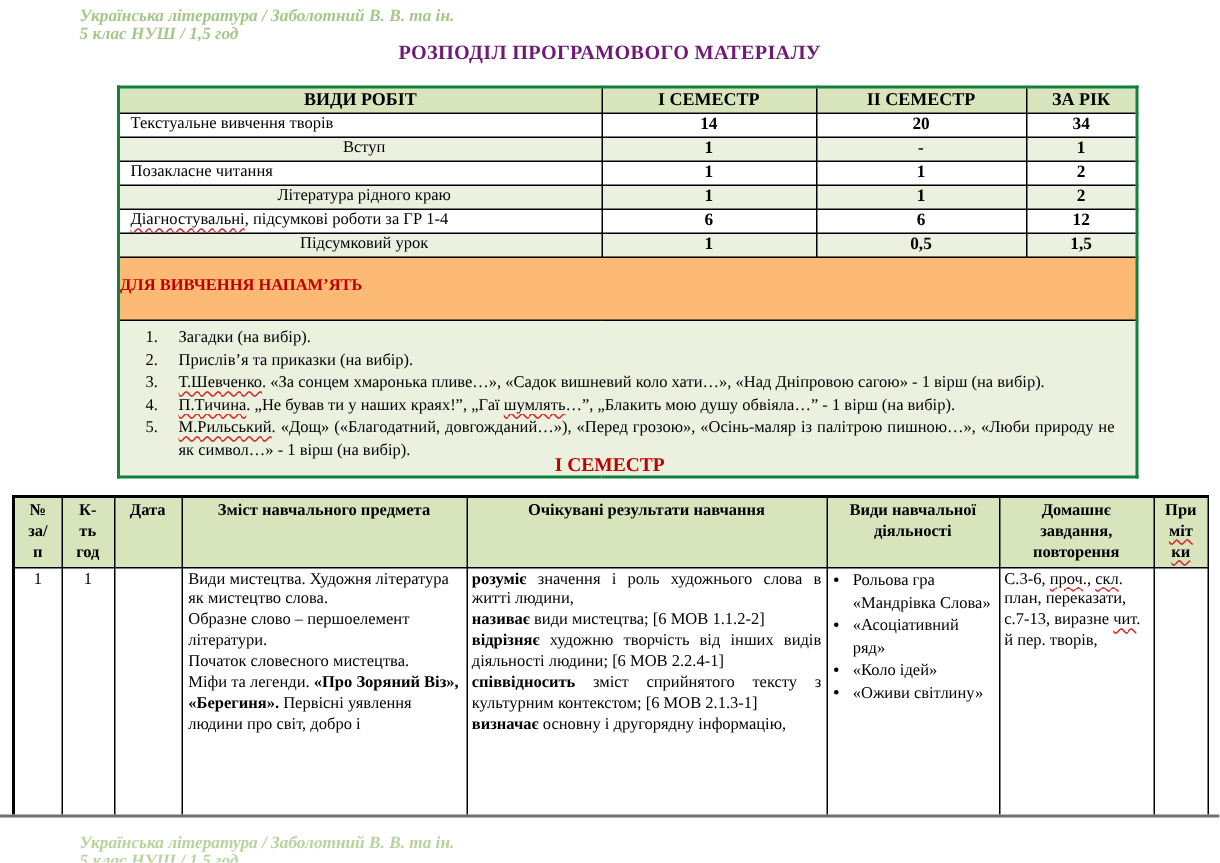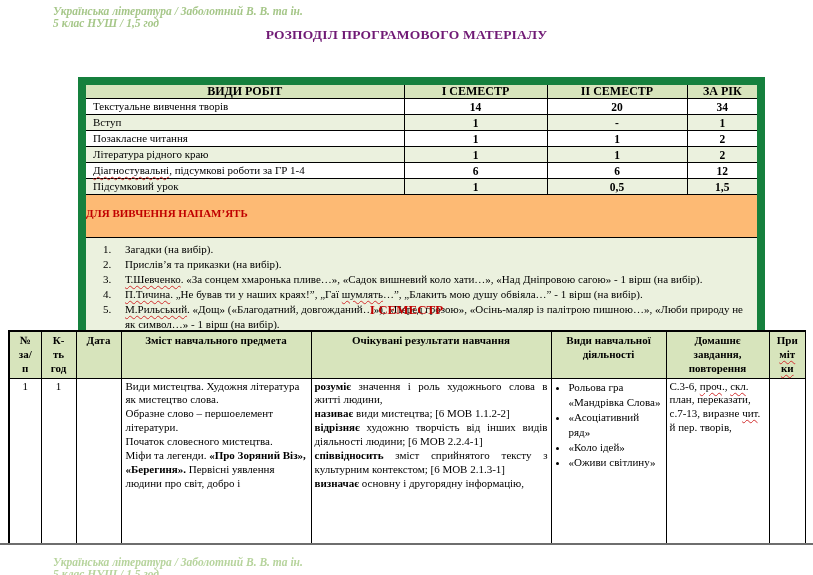--- a/index.html
+++ b/index.html
@@ -21,32 +21,31 @@
   .meta-footer { top: 556px; color: #b7d49d; }
   .doc-title {
     position: absolute; top: 27px; left: 0; width: 100%;
     text-align: center; font-weight: bold; font-size: 13.5px;
     color: #701a75; letter-spacing: .2px;
   }
   
   table.works {
     position: absolute; top: 57px; left: 78px; width: 679px;
     border-collapse: collapse; table-layout: fixed;
-    border: 8px solid #15803d;
-    margin-top: 20px;
+    border: 2px solid #15803d;
   }
   table.works th, table.works td { border: 1px solid #000; }
   table.works th {
     background: #d7e4bc; font-size: 12px; font-weight: bold;
     text-align: center; height: 17px; padding: 0 2px; line-height: 1.1;
   }
   table.works td { font-size: 11px; height: 16px; padding: 0 2px; line-height: 1.05; }
   table.works td.lbl { text-align: left; padding-left: 7px; }
   table.works td.num { text-align: center; font-weight: bold; font-size: 11.5px; }
-  table.works tr.alt td { background: #ebf1de; }
+  table.works tr.alt td { background: #ebf1de; text-align: center; }
   td.mem-title-cell {
     text-align: left; color: #c00000; font-weight: bold;
     font-size: 12.5px; padding: 13px 0 17px 0 !important; height: auto !important;
     background: #fdba74;
   }
   td.mem-list-cell { background: #ebf1de; padding: 4px 6px 9px 0 !important; height: auto !important; }
   .mem-item { display: flex; font-size: 11px; line-height: 15px; }
   .mem-num { flex: none; width: 22px; margin-left: 17px; text-align: left; }
   .mem-text { flex: 1; text-align: justify; padding-right: 8px; }
   

